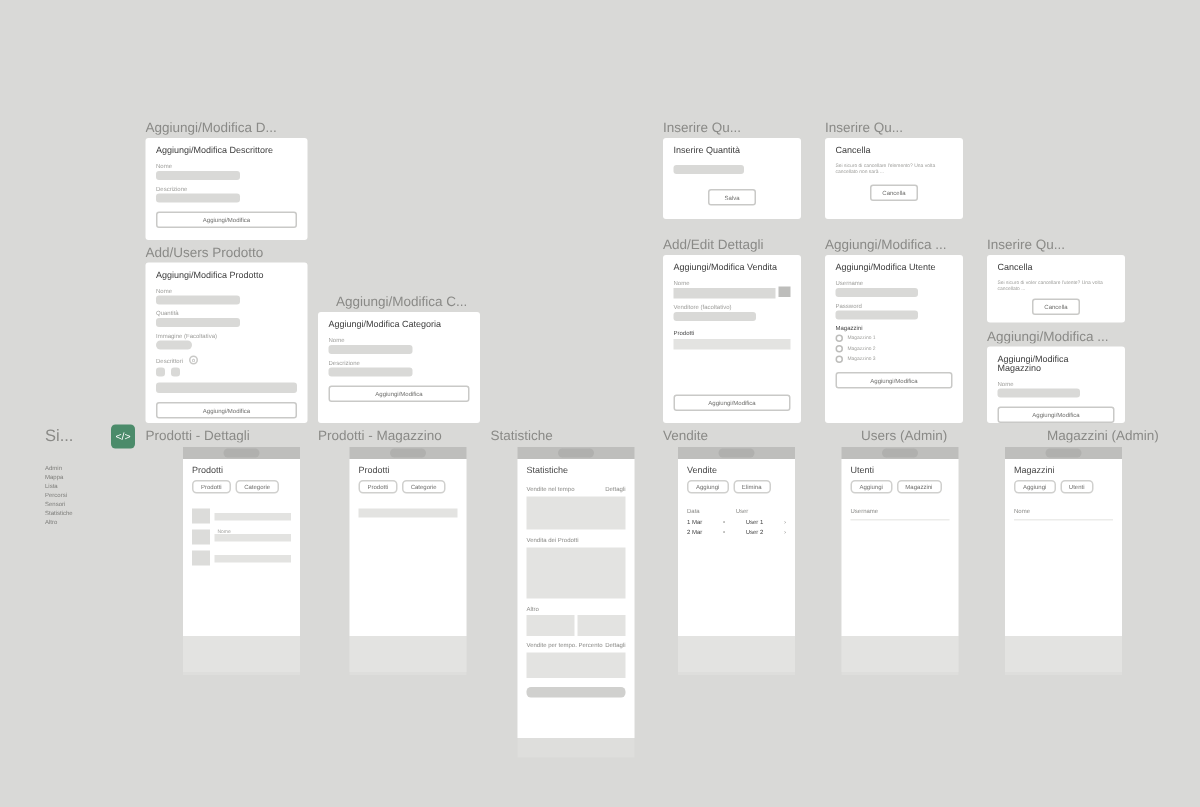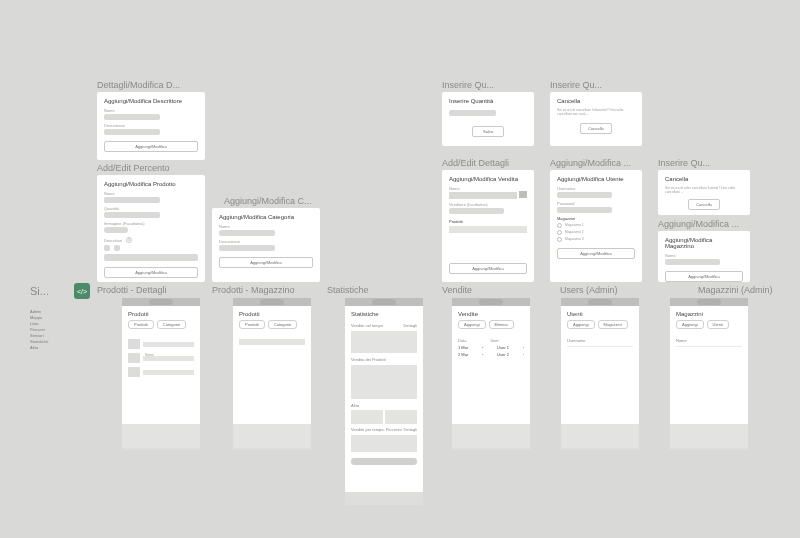--- a/index.html
+++ b/index.html
@@ -56,21 +56,21 @@
   <span class="code-icon">&lt;/&gt;</span>
   <span class="side-label">Admin</span>
   <span class="side-label">Mappa</span>
   <span class="side-label">Lista</span>
   <span class="side-label">Percorsi</span>
   <span class="side-label">Sensori</span>
   <span class="side-label">Statistiche</span>
   <span class="side-label">Altro</span>
 </div>
 
-<div class="frame-title" style="left:97px; top:80px; width:105px;">Dettagli/Modifica D...</div>
+<div class="frame-title" style="left:97px; top:80px; width:105px;">Aggiungi/Modifica D...</div>
 <div class="card" style="left:97px; top:92px; width:108px; height:68px;">
   <div class="card-head">Aggiungi/Modifica Descrittore</div>
   <div class="fld-label">Nome</div>
   <div class="fld narrow"></div>
   <div class="fld-label">Descrizione</div>
   <div class="fld narrow"></div>
   <div class="btn-out">Aggiungi/Modifica</div>
 </div>
 
 <div class="frame-title" style="left:442px; top:80px; width:70px;">Inserire Qu...</div>
@@ -80,21 +80,21 @@
   <div class="btn-out" style="width:40%; margin:10px auto 0;">Salva</div>
 </div>
 
 <div class="frame-title" style="left:550px; top:80px; width:70px;">Inserire Qu...</div>
 <div class="card" style="left:550px; top:92px; width:92px; height:54px;">
   <div class="card-head">Cancella</div>
   <div class="micro">Sei sicuro di cancellare l'elemento? Una volta cancellato non sarà ...</div>
   <div class="btn-out" style="width:40%; margin:6px auto 0;">Cancella</div>
 </div>
 
-<div class="frame-title" style="left:97px; top:163px; width:105px;">Add/Edit Percento</div>
+<div class="frame-title" style="left:97px; top:163px; width:105px;">Add/Users Prodotto</div>
 <div class="card" style="left:97px; top:175px; width:108px; height:107px;">
   <div class="card-head">Aggiungi/Modifica Prodotto</div>
   <div class="fld-label">Nome</div>
   <div class="fld narrow"></div>
   <div class="fld-label">Quantità</div>
   <div class="fld narrow"></div>
   <div class="fld-label">Immagine (Facoltativa)</div>
   <div class="fld r" style="width:26%;"></div>
   <div style="margin-top:4px; display:flex; align-items:center; gap:4px;">
     <span class="fld-label" style="margin:0;">Descrittori</span>
@@ -269,21 +269,21 @@
     <div class="trow">
         <span class="tcell">2 Mar</span>
         <span class="dot">•</span>
         <span class="tcell">User 2</span>
         <span class="dot">›</span>
       </div>
   </div>
   <div class="grayblock" style="height:24px; margin:0;"></div>
 </div>
 
-<div class="frame-title" style="left:560px; top:285px;">Users (Admin)</div>
+<div class="frame-title" style="left:574px; top:285px;">Users (Admin)</div>
 <div class="phone" style="left:561px; top:298px; width:78px; height:152px;">
   <div class="notch">
       <div class="pill"></div>
     </div>
   <div class="pbody" style="height:118px;">
     <div class="ptitle">Utenti</div>
     <div class="tabs-row">
         <span class="tab">Aggiungi</span>
         <span class="tab">Magazzini</span>
       </div>

